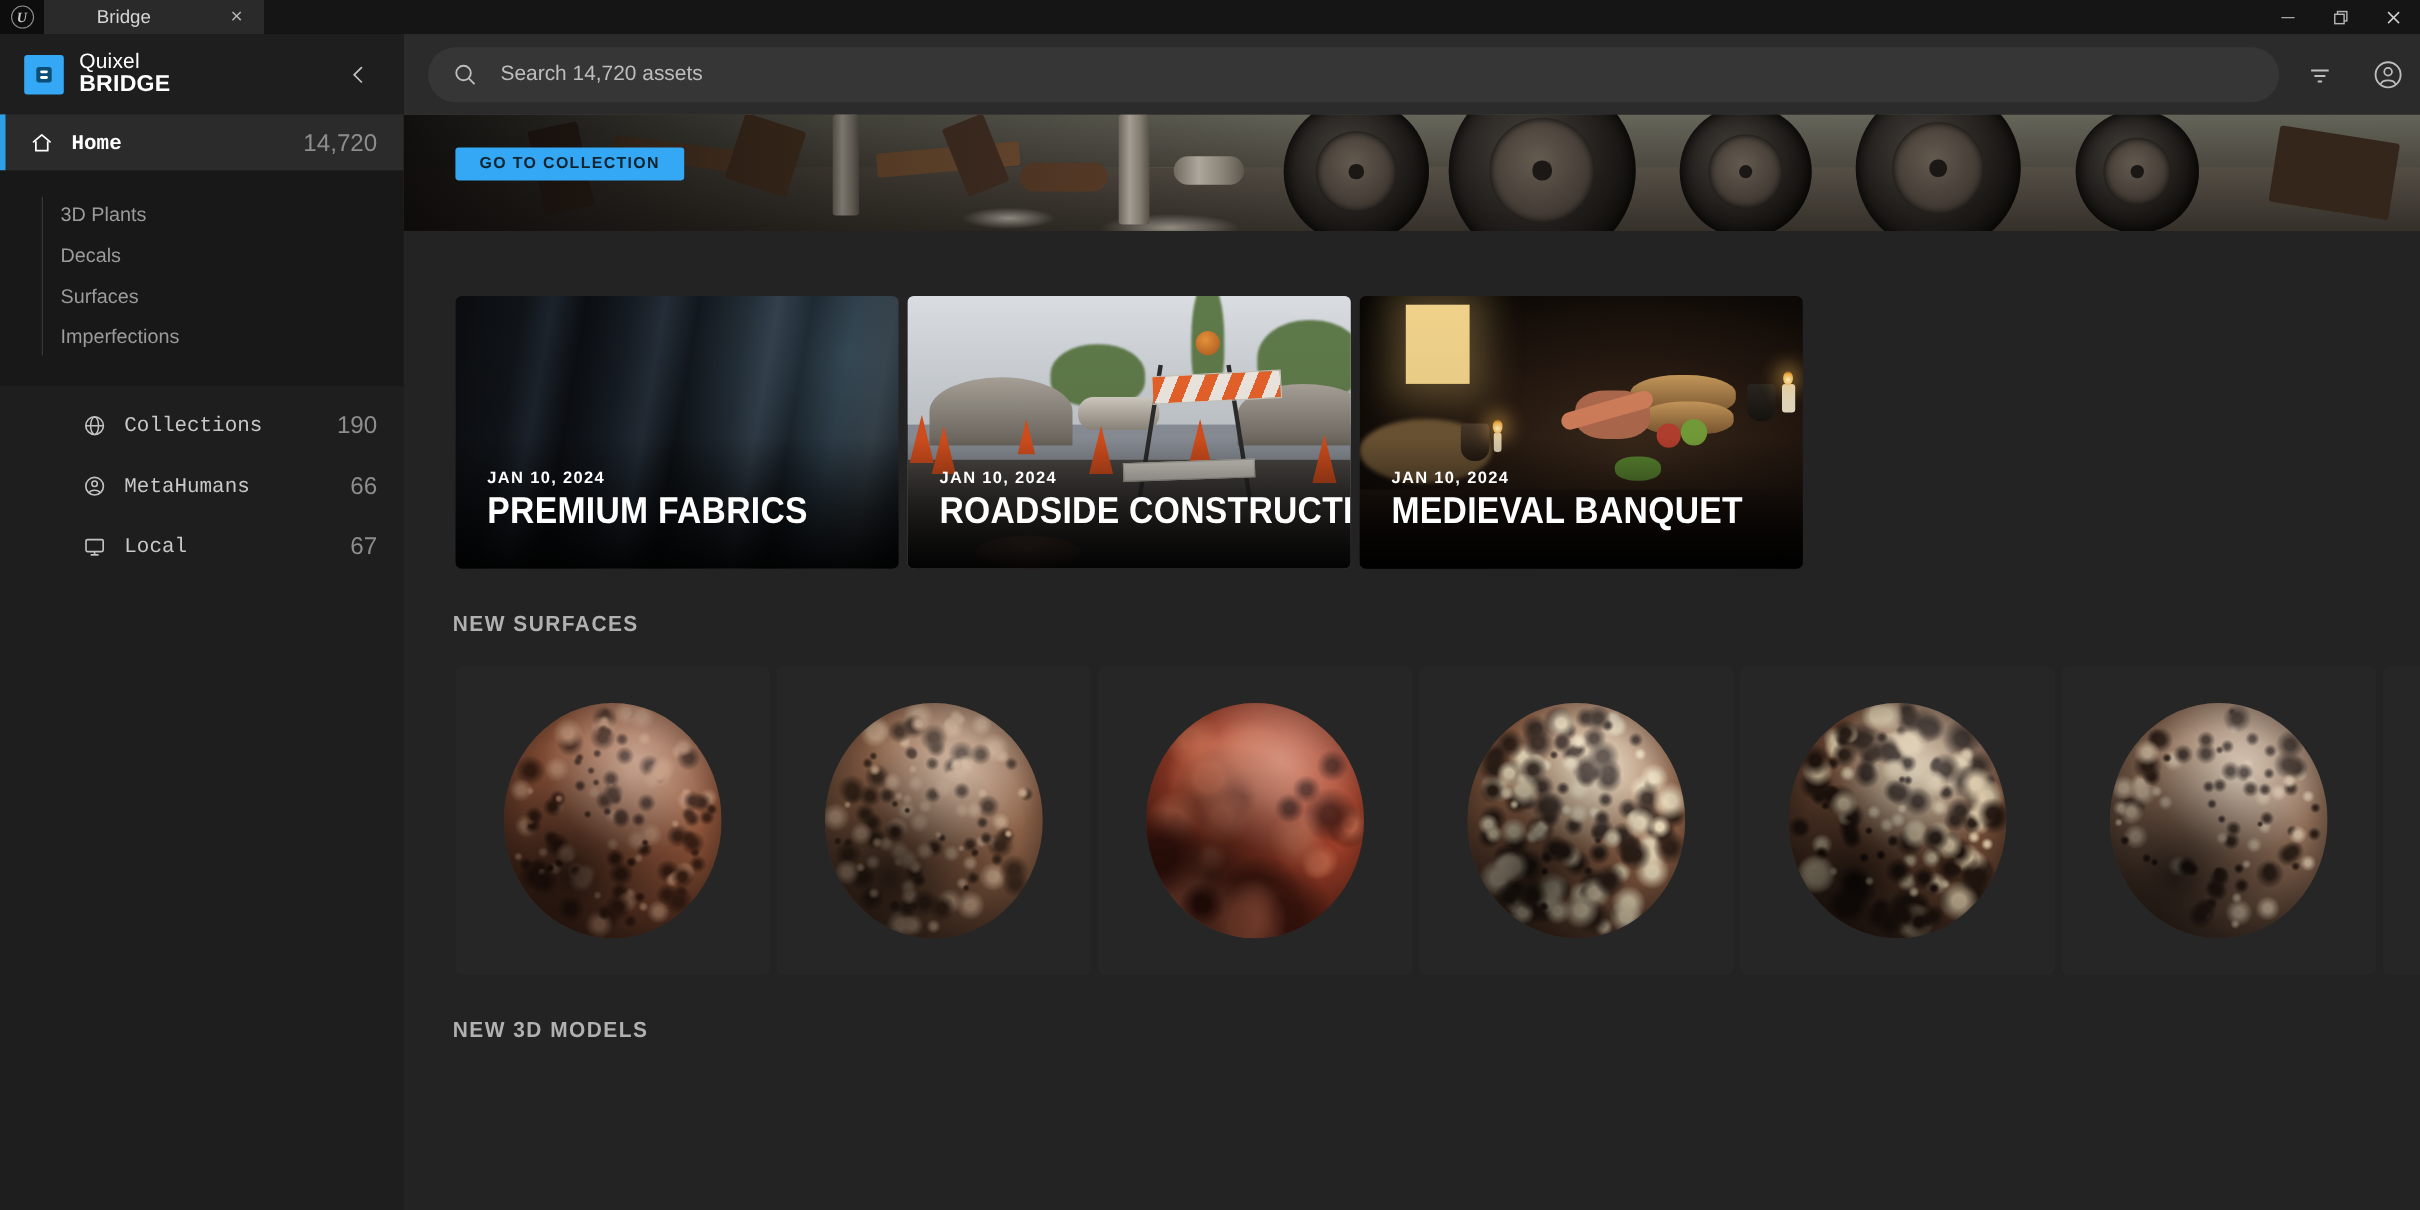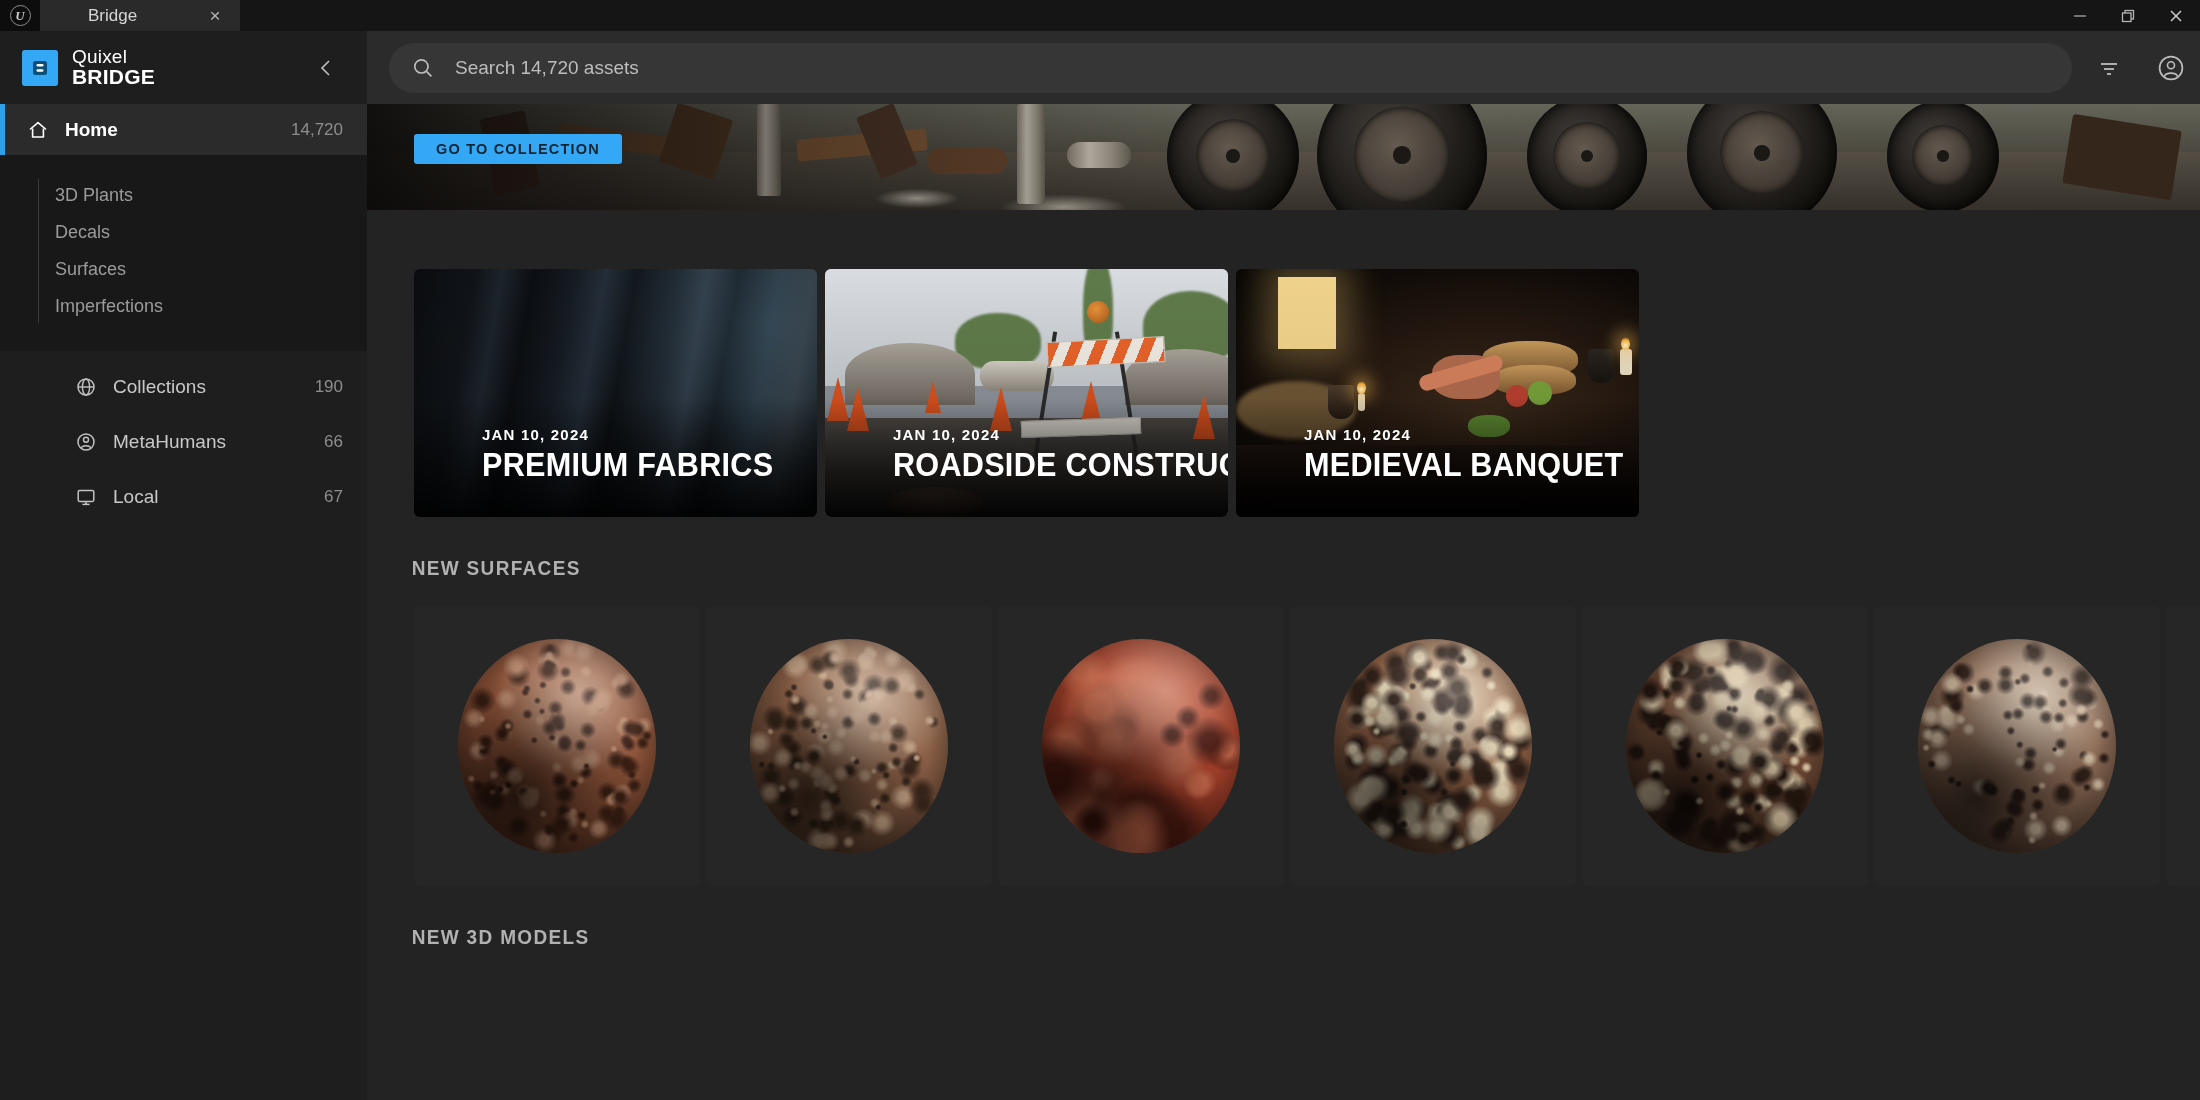--- a/index.html
+++ b/index.html
@@ -100,24 +100,25 @@
     width: 5px; height: 100%; background: #2f9fe8;
   }
   .nav-icon {
     width: 27px; height: 27px; margin-right: 14px;
     display: flex; align-items: center; justify-content: center;
     flex: 0 0 auto;
   }
   .nav-label {
     font-size: 19px; color: #c8c8c8; flex: 1;
     white-space: nowrap;
+    font-family: Liberation Mono, monospace;
   }
   .nav-item.active .nav-label { color: #ffffff; font-weight: bold; }
   .nav-count {
-    font-size: 17px; color: #8d8d8d; white-space: nowrap;
+    font-size: 22px; color: #8d8d8d; white-space: nowrap;
   }
 
   .subnav {
     background: #181818; padding: 22px 0 26px 0;
     position: relative;
   }
   .subnav::before {
     content: ''; position: absolute;
     left: 38px; top: 24px; bottom: 28px;
     width: 1px; background: #3a3a3a;
@@ -222,21 +223,21 @@
     position: relative; width: 403px; height: 248px;
     border-radius: 6px; overflow: hidden; cursor: pointer;
     flex: 0 0 auto;
   }
   .coll-card .art { position: absolute; inset: 0; }
   .coll-overlay {
     position: absolute; inset: 0;
     background: linear-gradient(to top, rgba(0,0,0,.92) 0%, rgba(0,0,0,.55) 22%, rgba(0,0,0,.05) 48%, rgba(0,0,0,0) 100%);
   }
   .coll-text {
-    position: absolute; left: 29px; bottom: 34px; right: 20px; margin-left: 39px;
+    position: absolute; left: 29px; bottom: 34px; right: 20px;
   }
   .coll-date {
     font-size: 15px; font-weight: bold; color: #ffffff;
     letter-spacing: 1.2px; margin-bottom: 4px;
   }
   .coll-title {
     font-size: 34px; font-weight: bold; color: #ffffff;
     letter-spacing: .3px; line-height: 1.05;
     transform: scaleX(.9); transform-origin: left center;
     white-space: nowrap;

